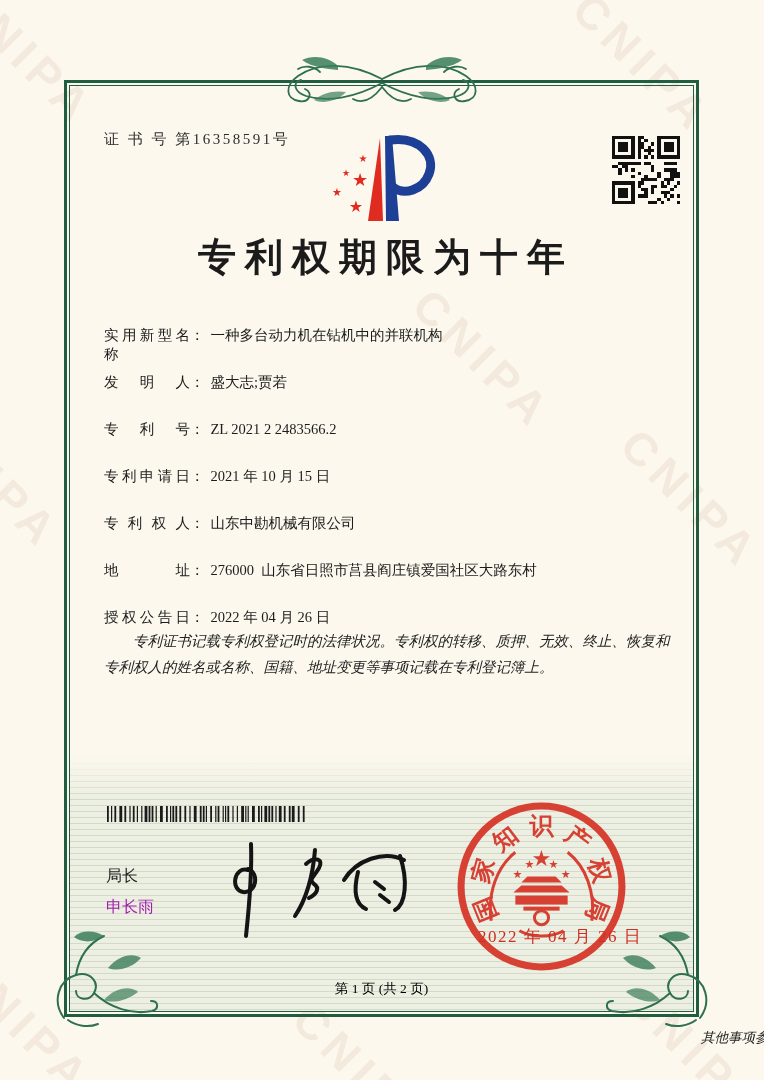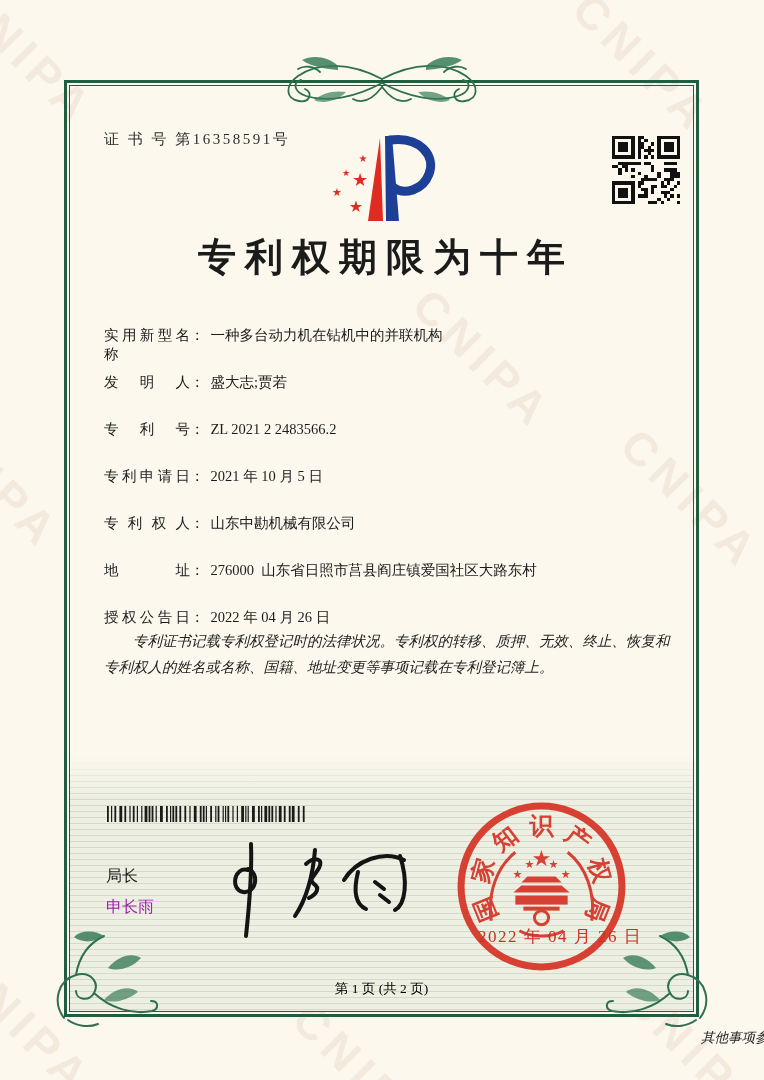--- a/index.html
+++ b/index.html
@@ -346,21 +346,21 @@
 <div class="field-row content r0">
   <span class="flabel">实用新型名称</span><span class="fcolon">：</span><span class="fvalue">一种多台动力机在钻机中的并联机构</span>
 </div>
 <div class="field-row content r1">
   <span class="flabel">发明人</span><span class="fcolon">：</span><span class="fvalue">盛大志;贾若</span>
 </div>
 <div class="field-row content r2">
   <span class="flabel">专利号</span><span class="fcolon">：</span><span class="fvalue">ZL 2021 2 2483566.2</span>
 </div>
 <div class="field-row content r3">
-  <span class="flabel">专利申请日</span><span class="fcolon">：</span><span class="fvalue">2021 年 10 月 5 日</span>
+  <span class="flabel">专利申请日</span><span class="fcolon">：</span><span class="fvalue">2021 年 10 月 15 日</span>
 </div>
 <div class="field-row content r4">
   <span class="flabel">专利权人</span><span class="fcolon">：</span><span class="fvalue">山东中勘机械有限公司</span>
 </div>
 <div class="field-row content r5">
   <span class="flabel">地址</span><span class="fcolon">：</span><span class="fvalue">276000  山东省日照市莒县阎庄镇爱国社区大路东村</span>
 </div>
 <div class="field-row content r6">
   <span class="flabel">授权公告日</span><span class="fcolon">：</span><span class="fvalue">2022 年 04 月 26 日</span>
 </div>

